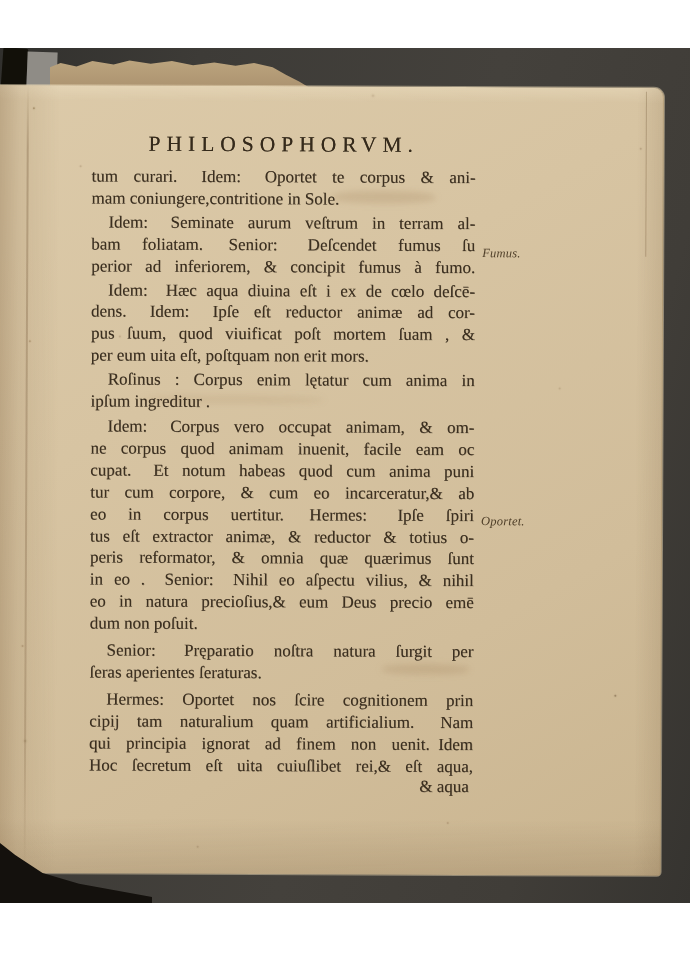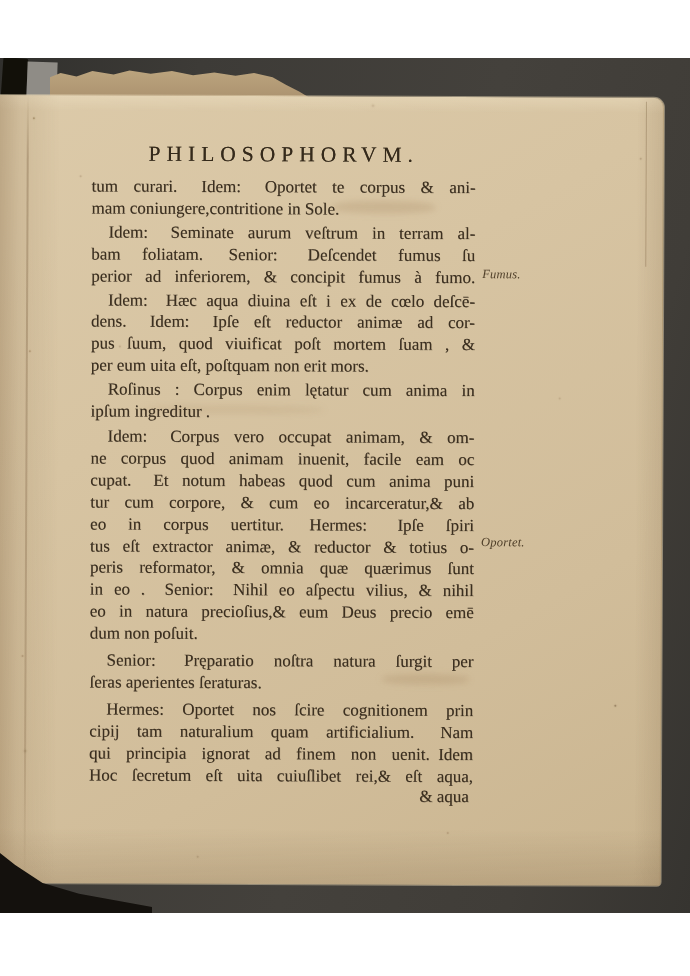--- a/index.html
+++ b/index.html
@@ -2,21 +2,21 @@
 <html><head>
 <meta charset="utf-8">
 <style>
   html,body{margin:0;padding:0;}
   body{
     width:690px;height:976px;position:relative;background:#ffffff;overflow:hidden;
     font-family:"Liberation Serif","DejaVu Serif",serif;
   }
   
   .photo{
-    position:absolute;left:0;top:58px;width:690px;height:855px;overflow:hidden;
+    position:absolute;left:0;top:48px;width:690px;height:855px;overflow:hidden;
     background:linear-gradient(105deg,#31302d 0%,#3d3b37 22%,#44413c 55%,#403d38 80%,#363430 100%);
   }
   
   .strap{
     position:absolute;left:2px;top:0px;width:25px;height:42px;background:#121009;
     transform:rotate(4deg);border-radius:2px;
   }
   
   .greybit{
     position:absolute;left:27px;top:4px;width:30px;height:38px;background:#8f8c86;transform:rotate(2deg);
@@ -87,21 +87,21 @@
   .para:nth-child(6),.para:nth-child(7){margin-top:5px;}
   .line{white-space:nowrap;text-align:justify;text-align-last:left;}
   .line.fill{text-align-last:justify;}
   .para.indent .line.first{text-indent:17px;}
   .catchword{
     position:absolute;left:92px;top:690px;width:380px;text-align:right;color:#3b2f20;
     font-size:17px;text-shadow:.3px .3px .5px rgba(59,47,32,.45);padding-right:4px;
   }
   .marginal{
     position:absolute;left:483px;width:70px;font-style:italic;font-size:12.5px;
-    color:#4e3e28;letter-spacing:.2px;white-space:nowrap;margin-top:11px;
+    color:#4e3e28;letter-spacing:.2px;white-space:nowrap;
   }
   .marginal.m1{top:159px;}
   .marginal.m2{top:427px;}
 </style>
 </head>
 <body>
 
 <div class="photo">
   <div class="strap"></div>
   <div class="greybit"></div>

